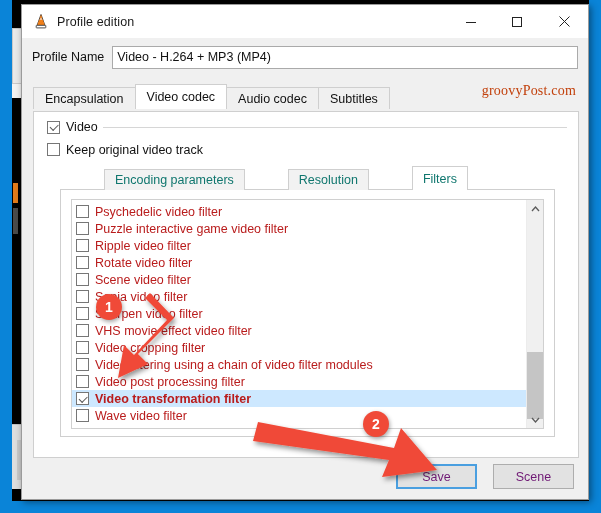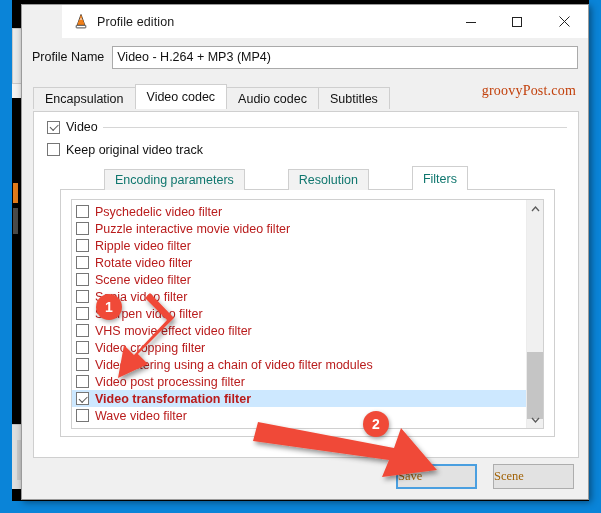--- a/index.html
+++ b/index.html
@@ -51,21 +51,20 @@
     position: absolute; left: 21px; top: 4px;
     width: 568px; height: 496px;
     background: #f0f0f0;
     border: 1px solid #9b9b9b;
     box-shadow: 2px 2px 7px rgba(0,0,0,0.45);
   }
   .titlebar {
     height: 33px; background: #ffffff;
     display: flex; align-items: center;
     position: relative;
-    margin-left: 40px;
   }
   .title-icon {
     width: 18px; height: 18px; margin-left: 10px; margin-right: 7px;
     position: relative; flex: 0 0 auto;
   }
   .title-text {
     font-size: 12.5px; color: #1a1a1a; letter-spacing: 0.1px;
   }
   .win-buttons { margin-left: auto; display: flex; height: 33px; }
   .win-btn {
@@ -207,23 +206,23 @@
     background: #c5c5c5;
   }
 
   
   .footer {
     position: absolute; left: 0; right: 0; bottom: 0; height: 42px;
   }
   .btn {
     position: absolute; top: 7px; height: 25px; width: 81px;
     background: #e2e2e2; border: 1px solid #adadad;
-    font-family: Liberation Serif, serif;
-    font-size: 12.5px; color: #a16207;
-    display: flex; align-items: center; 
+    font-family: Liberation Sans, sans-serif;
+    font-size: 12.5px; color: #701a75;
+    display: flex; align-items: center; justify-content: center;
   }
   .btn.primary { border: 2px solid #4a9fe0; background: #e2e2e2; }
   .btn-save { right: 111px; }
   .btn-cancel { right: 14px; }
 
   
   .annot { position: absolute; z-index: 30; pointer-events: none; }
   .badge {
     position: absolute; z-index: 31;
     width: 26px; height: 26px; border-radius: 50%;
@@ -328,21 +327,21 @@
 
     <div class="tabpanel-inner">
       <div class="filter-list-wrap">
         <div class="filter-list">
           <div class="filter-item">
               <span class="cb"></span>
               <span class="fi-label">Psychedelic video filter</span>
             </div>
           <div class="filter-item">
               <span class="cb"></span>
-              <span class="fi-label">Puzzle interactive movie video filter</span>
+              <span class="fi-label">Puzzle interactive game video filter</span>
             </div>
           <div class="filter-item">
               <span class="cb"></span>
               <span class="fi-label">Ripple video filter</span>
             </div>
           <div class="filter-item">
               <span class="cb"></span>
               <span class="fi-label">Rotate video filter</span>
             </div>
           <div class="filter-item">

